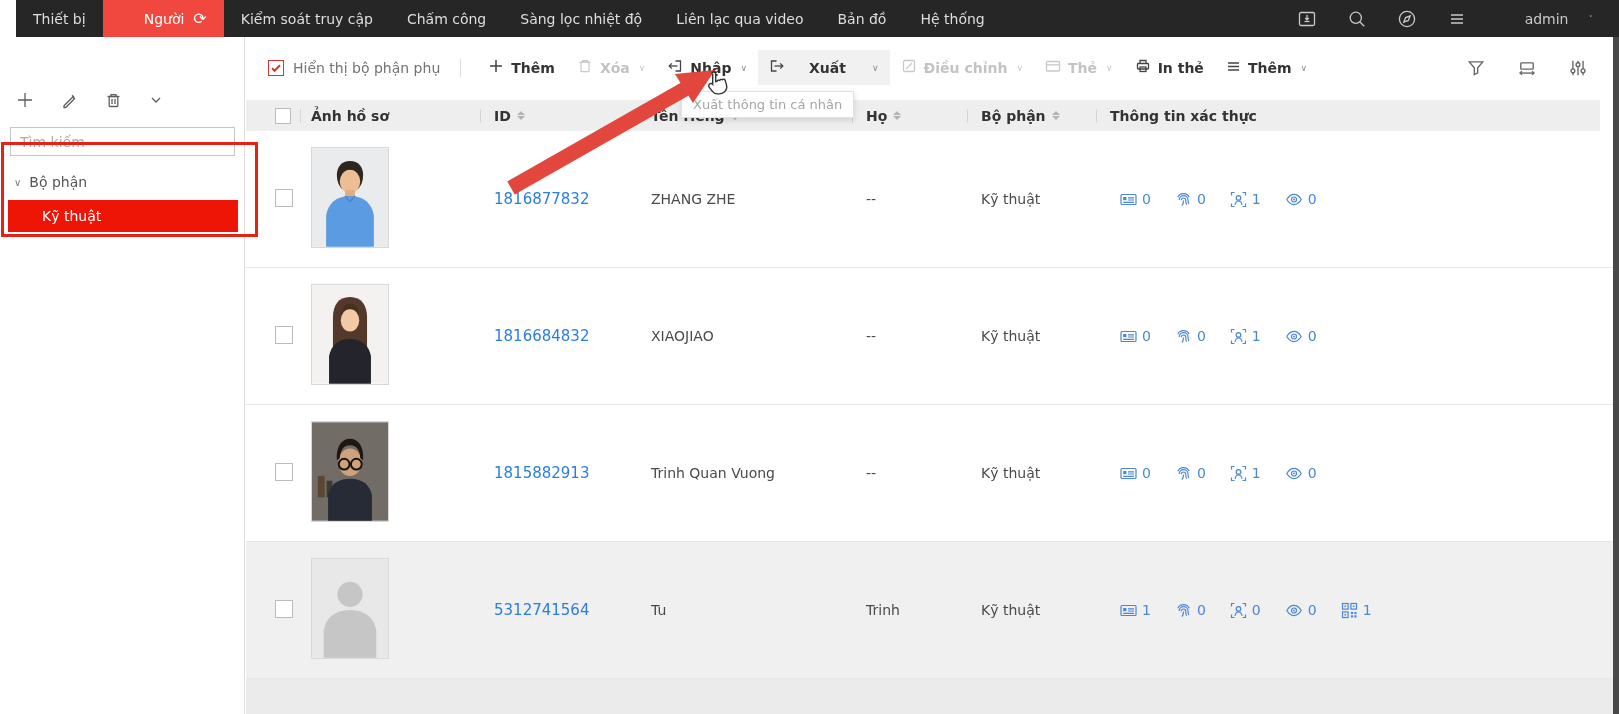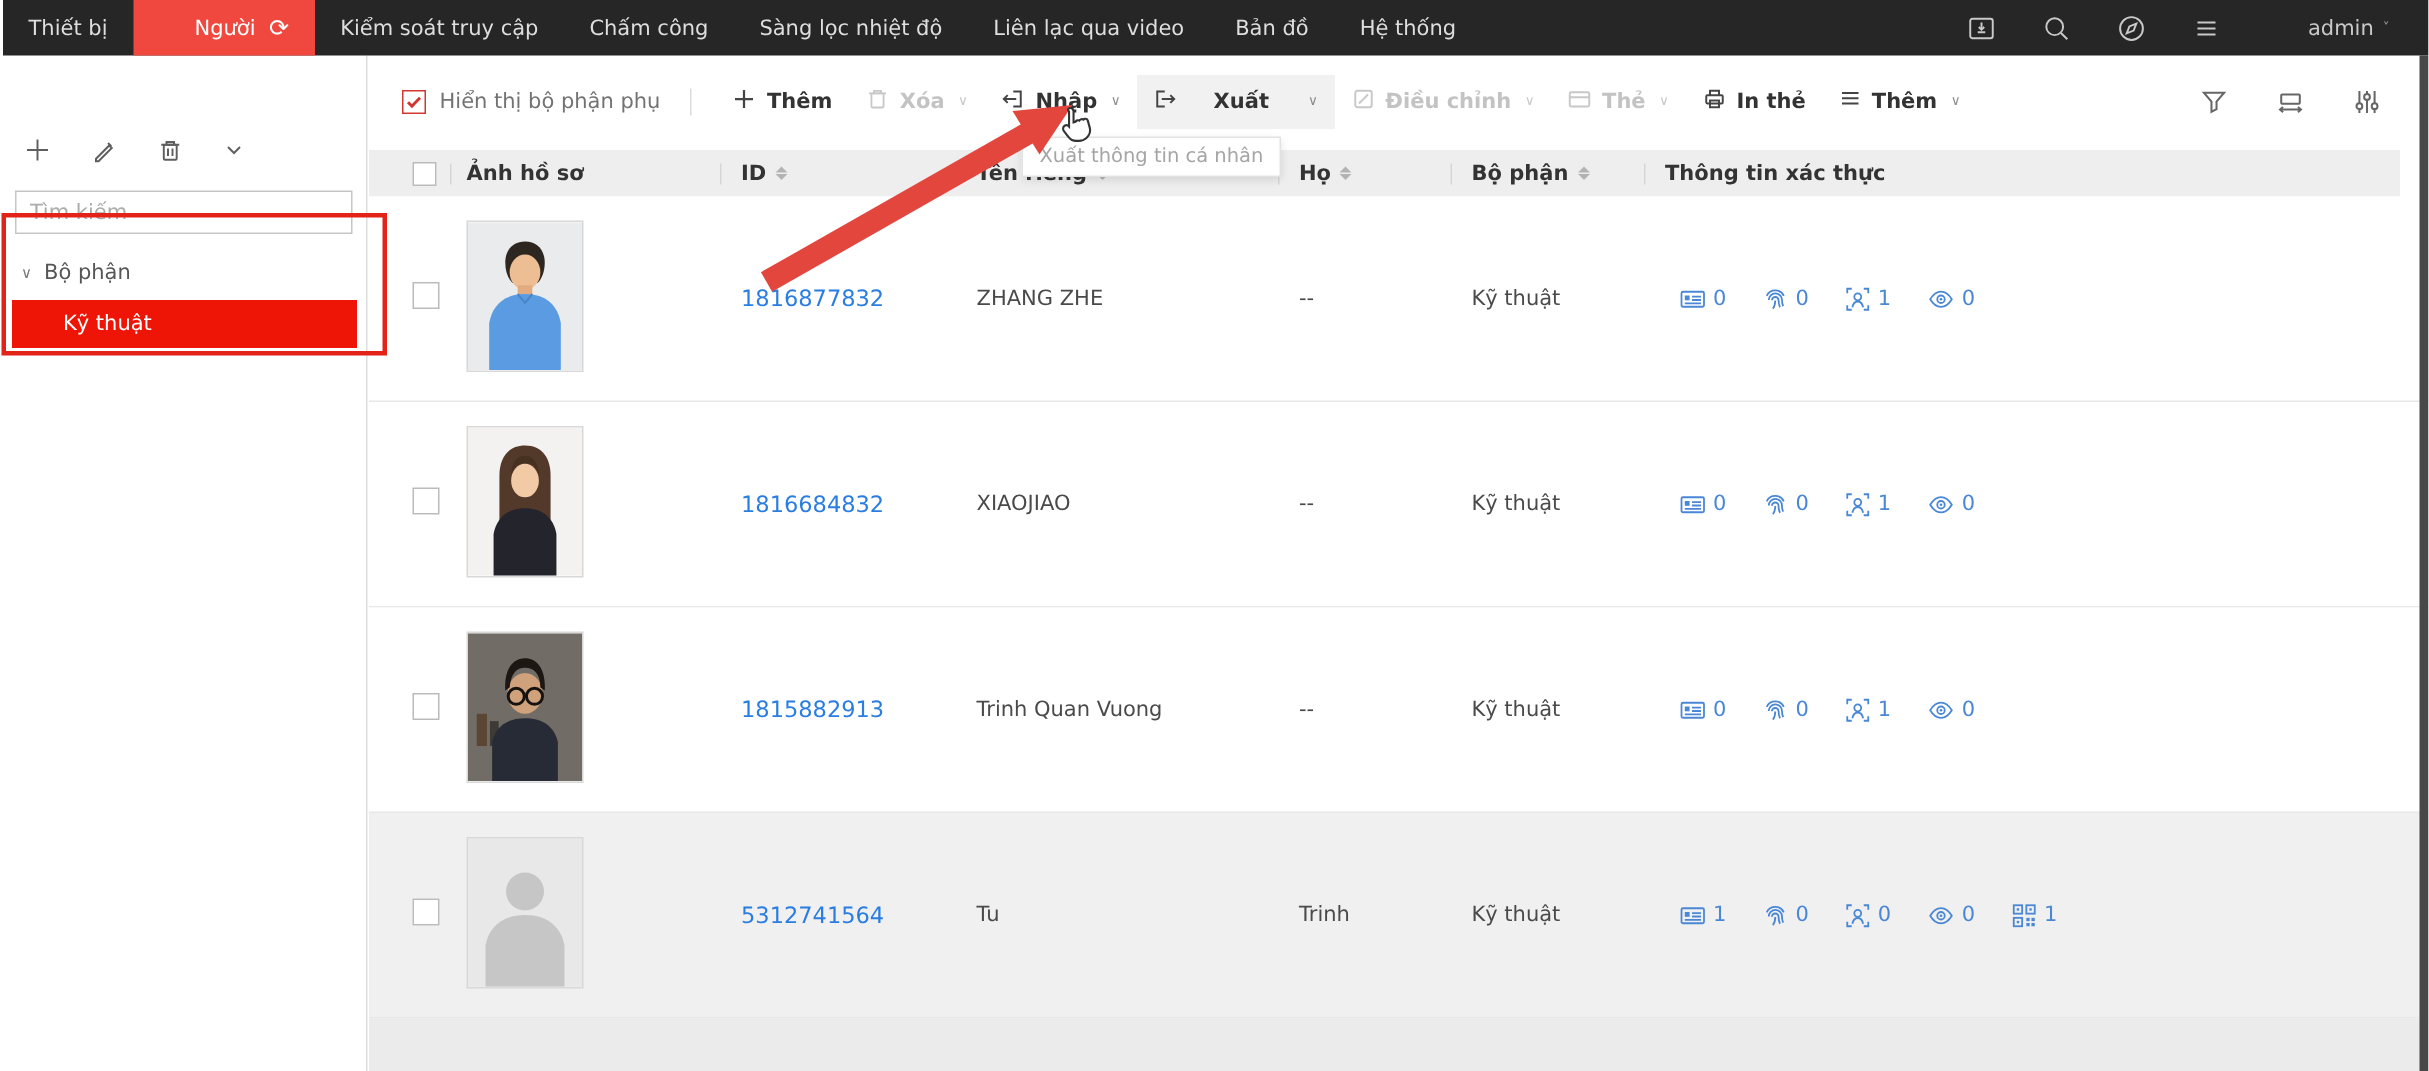--- a/index.html
+++ b/index.html
@@ -1,27 +1,27 @@
 <!DOCTYPE html>
 <html><head>
 <meta charset="utf-8">
 <style>
   * { margin:0; padding:0; box-sizing:border-box; }
   html,body { width:1619px; height:714px; overflow:hidden; }
   body { font-family:"DejaVu Sans","Liberation Sans",sans-serif; background:#fff; position:relative; font-size:14px; color:#333; }
 
   
-  .navbar { position:absolute; top:0; left:2px; right:0; height:37px; background:#262626; display:flex; align-items:stretch; color:#dedede; z-index:20; }
+  .navbar { position:absolute; top:0; left:16px; right:0; height:37px; background:#262626; display:flex; align-items:stretch; color:#dedede; z-index:20; }
   .nav-tab { display:flex; align-items:center; gap:9px; padding:0 17px; font-size:14px; cursor:pointer; white-space:nowrap; }
   .nav-tab.active { background:#f0483f; color:#fff;padding-left:41px; }
   .refresh-glyph { font-size:16px; line-height:1; }
   .nav-right { margin-left:auto; display:flex; align-items:center; gap:30px; padding-right:26px; }
   .nav-ico { width:20px; height:20px; display:inline-flex; align-items:center; justify-content:center; }
   .nav-ico svg { stroke:#c9c9c9; fill:none; stroke-width:1.3; }
-  .nav-user { display:flex; align-items:center; gap:6px; color:#c9c9c9; font-size:14px;margin-left:28px; }
+  .nav-user { display:flex; align-items:center; gap:20px; color:#c9c9c9; font-size:14px;margin-left:28px; }
   .chev-sm { font-size:9px; color:#9a9a9a; }
 
   
   .sidebar { position:absolute; top:37px; left:0; width:245px; bottom:0; background:#fff; border-right:1px solid #dedede; z-index:5; }
   .side-toolbar { position:absolute; top:54px; left:16px; display:flex; gap:27px; align-items:center; color:#5f5f5f; }
   .side-toolbar svg { stroke:#5f5f5f; fill:none; stroke-width:1.3; }
   .side-search { position:absolute; top:90px; left:10px; width:225px; height:29px; border:1px solid #c6c6c6; background:#fff; padding:0 9px; font-size:14px; color:#333; font-family:inherit; }
   .side-search::placeholder { color:#ababab; }
   .tree-root { position:absolute; top:137px; left:14px; display:flex; align-items:center; gap:8px; color:#565656; font-size:14px; }
   .tree-root .chev { font-size:10px; color:#7a7a7a; }

